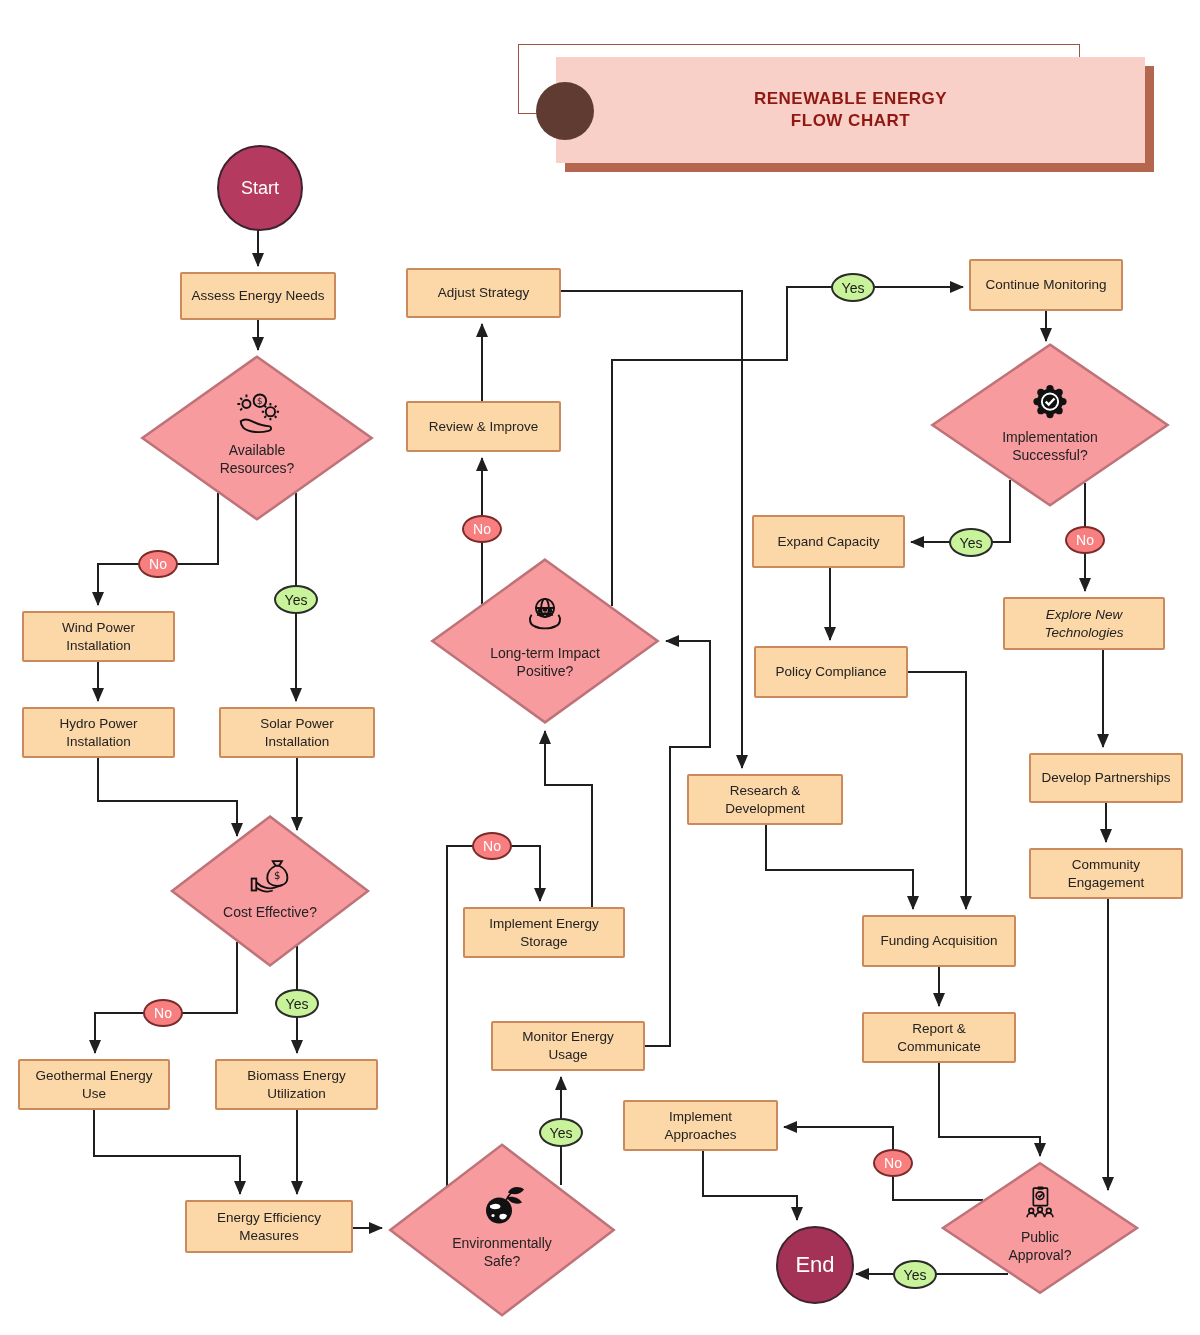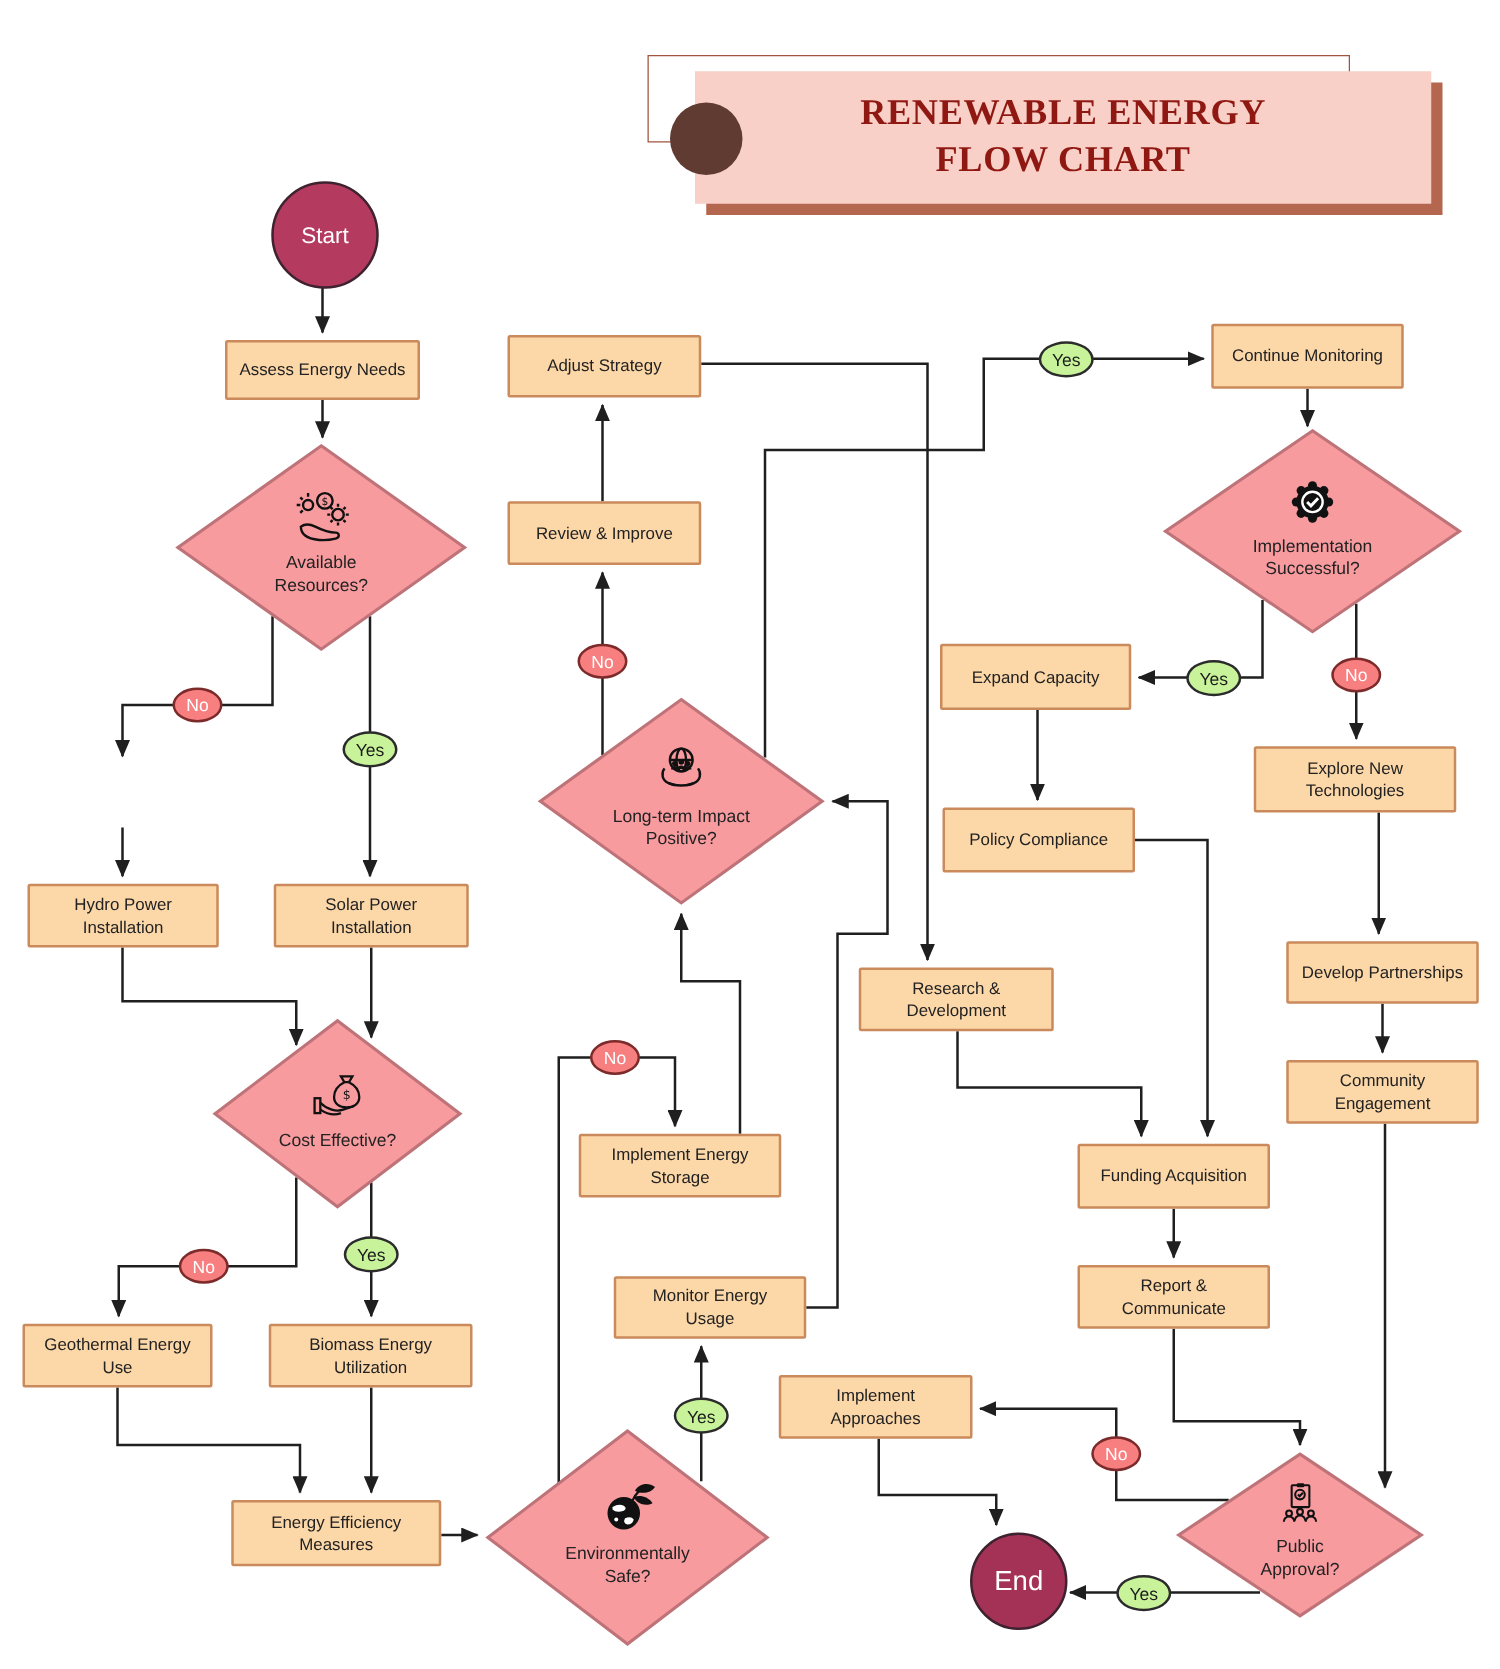--- a/index.html
+++ b/index.html
@@ -40,22 +40,22 @@
         border:2px solid var(--no-border);color:#ffffff;}
   .banner-outline{position:absolute;left:518px;top:44px;width:560px;height:68px;
         border:1.5px solid var(--banner-outline);}
   .banner-shadow{position:absolute;left:565px;top:66px;width:589px;height:106px;
         background:var(--banner-shadow);}
   .banner{position:absolute;left:556px;top:57px;width:589px;height:106px;
         background:var(--banner-fill);display:flex;flex-direction:column;
         align-items:center;justify-content:center;}
   .banner-circle{position:absolute;left:536px;top:82px;width:58px;height:58px;
         border-radius:50%;background:var(--banner-circle);}
-  .title{font-family:Liberation Serif, serif;font-weight:700;
-        font-size:29px;letter-spacing:0.5px;color:var(--title-color);line-height:1.3;}
+  .title{font-family:Liberation Sans, sans-serif;font-weight:700;
+        font-size:17px;letter-spacing:0.5px;color:var(--title-color);line-height:1.3;}
   .dicon{display:block;}
 </style>
 </head>
 <body>
 
 <div class="canvas">
 
   <svg class="connectors">
     <defs>
       <marker id="arrow" markerUnits="userSpaceOnUse" markerWidth="14" markerHeight="12" refX="13" refY="6" orient="auto">
@@ -115,20 +115,23 @@
 
   <div class="node" style="left:180px;top:272px;width:156px;height:48px;">
       <span>Assess Energy Needs</span>
     </div>
   <div class="node" style="left:406px;top:268px;width:155px;height:50px;">
       <span>Adjust Strategy</span>
     </div>
   <div class="node" style="left:406px;top:401px;width:155px;height:51px;">
       <span>Review &amp; Improve</span>
     </div>
+  <div class="node" style="left:22px;top:611px;width:153px;height:51px;">
+      <span>Wind Power Installation</span>
+    </div>
   <div class="node" style="left:22px;top:707px;width:153px;height:51px;">
       <span>Hydro Power Installation</span>
     </div>
   <div class="node" style="left:219px;top:707px;width:156px;height:51px;">
       <span>Solar Power Installation</span>
     </div>
   <div class="node" style="left:18px;top:1059px;width:152px;height:51px;">
       <span>Geothermal Energy Use</span>
     </div>
   <div class="node" style="left:215px;top:1059px;width:163px;height:51px;">
@@ -142,21 +145,21 @@
     </div>
   <div class="node" style="left:491px;top:1021px;width:154px;height:50px;">
       <span>Monitor Energy Usage</span>
     </div>
   <div class="node" style="left:969px;top:259px;width:154px;height:52px;">
       <span>Continue Monitoring</span>
     </div>
   <div class="node" style="left:752px;top:515px;width:153px;height:53px;">
       <span>Expand Capacity</span>
     </div>
-  <div class="node" style="left:1003px;top:597px;width:162px;height:53px;">
+  <div class="node" style="left:1003px;top:597px;width:162px;height:53px;font-style:italic;">
       <span>Explore New Technologies</span>
     </div>
   <div class="node" style="left:754px;top:646px;width:154px;height:52px;">
       <span>Policy Compliance</span>
     </div>
   <div class="node" style="left:687px;top:774px;width:156px;height:51px;">
       <span>Research &amp; Development</span>
     </div>
   <div class="node" style="left:1029px;top:753px;width:154px;height:50px;">
       <span>Develop Partnerships</span>

